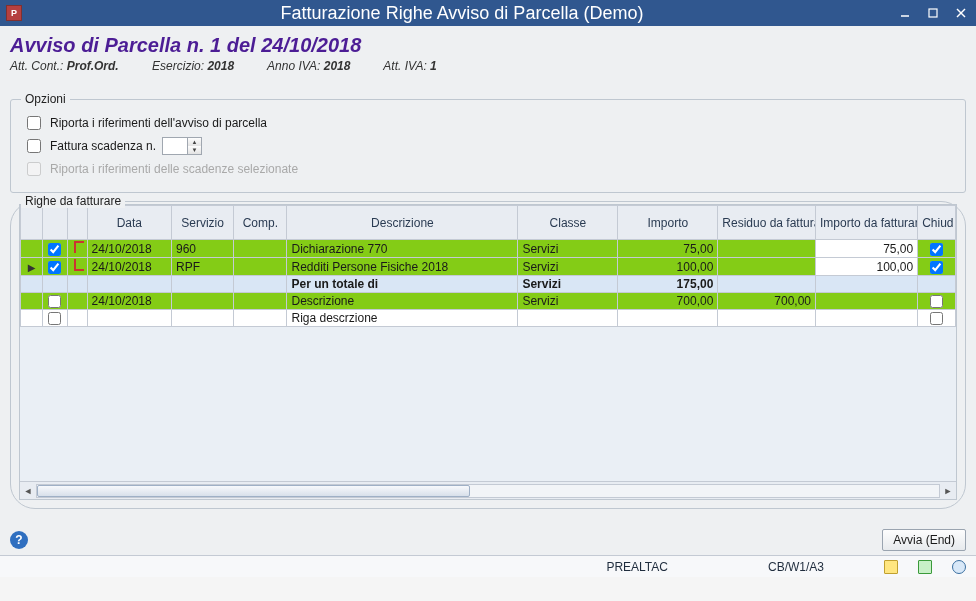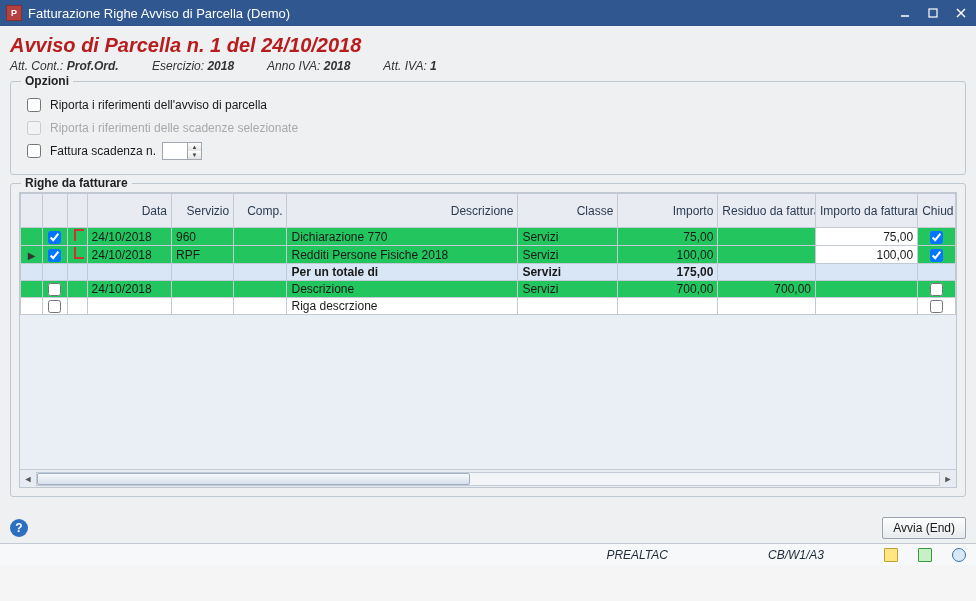--- a/index.html
+++ b/index.html
@@ -2,86 +2,86 @@
 <html><head>
 <meta charset="utf-8">
 <style>
   * { box-sizing: border-box; }
   html, body { margin: 0; padding: 0; font-family: "Segoe UI", Tahoma, Arial, sans-serif; font-size: 12px; color: #1a1a1a; }
   body { background: #f5f5f5; width: 976px; height: 601px; overflow: hidden; }
 
   
   .titlebar { background: #30578f; color: #fff; height: 26px; display: flex; align-items: center; padding: 0 6px; }
   .titlebar .app-icon { width: 16px; height: 16px; background: #b54040; border: 1px solid #803030; margin-right: 6px; display: inline-flex; align-items: center; justify-content: center; font-size: 9px; font-weight: bold; color: #fff; }
-  .titlebar-title { flex: 1; font-size: 13px; }
+  .titlebar-title { flex: 1; font-size: 18px; text-align: center; }
   .win-controls { display: flex; gap: 10px; }
   .win-btn { width: 18px; height: 18px; display: inline-flex; align-items: center; justify-content: center; color: #fff; cursor: default; }
   .win-btn svg { width: 12px; height: 12px; }
 
   
   .content { padding: 6px 10px 4px 10px; background: #eef0f2; }
 
-  .heading { font-size: 20px; font-weight: bold; font-style: italic; color: #b91c1c; margin: 2px 0 2px 0; }
-  .subhead { font-size: 12px; font-style: italic; color: #333; margin-bottom: 8px; }
+  .heading { font-size: 20px; font-weight: bold; font-style: italic; color: #4c1d95; margin: 2px 0 2px 0; }
+  .subhead { font-size: 12px; font-style: italic; color: #333; margin-bottom: 26px; }
   .subhead b { font-weight: bold; }
 
   
   .groupbox { border: 1px solid #bfc7d0; border-radius: 3px; padding: 10px 12px 10px 12px; margin-bottom: 8px; position: relative; background: #eef0f2; }
-  .groupbox > .legend { position: absolute; top: -8px; left: 10px; background: #eef0f2; padding: 0 4px; font-weight: bold; color: #222; }
+  .groupbox > .legend { position: absolute; top: -8px; left: 10px; background: #eef0f2; padding: 0 4px; font-weight: normal; color: #222; }
 
   .opt-row { display: flex; align-items: center; gap: 6px; margin: 3px 0; }
   .opt-row input[type=checkbox] { width: 14px; height: 14px; }
   .opt-disabled { color: #a9a9a9; }
   .spinner { width: 40px; height: 18px; border: 1px solid #a0a7b0; background: #fff; display: inline-flex; align-items: center; justify-content: flex-end; }
   .spinner .btns { width: 14px; height: 100%; border-left: 1px solid #a0a7b0; display: flex; flex-direction: column; }
   .spinner .btns div { flex: 1; display: flex; align-items: center; justify-content: center; font-size: 6px; color: #444; background: linear-gradient(#fdfdfd,#e3e3e3); }
 
   
   .table-area { height: 296px; display: flex; flex-direction: column; border: 1px solid #bfc7d0; background: #fff; }
   .grid { flex: 1; overflow: hidden; background: #eaeff5; }
   table { border-collapse: collapse; width: 100%; table-layout: fixed; }
   th, td { border: 1px solid #c4cad4; padding: 1px 4px; height: 17px; font-size: 12px; text-align: left; overflow: hidden; white-space: nowrap; }
-  thead th { background: #e8ecf2; color: #2a3b52; font-weight: normal; text-align: right; height: 34px; vertical-align: middle; }
+  thead th { background: #e8ecf2; color: #2a3b52; font-weight: normal; text-align: center; height: 34px; vertical-align: middle; }
   col.c-rowhdr { width: 20px; }
   col.c-chk { width: 22px; }
   col.c-tree { width: 18px; }
   col.c-data { width: 76px; }
   col.c-serv { width: 56px; }
   col.c-comp { width: 48px; }
   col.c-desc { width: 208px; }
   col.c-classe { width: 90px; }
   col.c-imp { width: 90px; }
   col.c-resid { width: 88px; }
   col.c-impfat { width: 92px; }
   col.c-chiu { width: 34px; }
   td.num { text-align: right; }
   td.rowhdr, th.rowhdr { background: #e8ecf2; text-align: center; padding: 0; }
   td.chk, th.chk { text-align: center; padding: 0; }
   td.chk input, th.chk input { width: 13px; height: 13px; margin: 0; vertical-align: middle; }
-  tr.sel td { background: #22c55e; }
+  tr.sel td { background: #84cc16; }
   tr.white td { background: #ffffff; }
   tr.total td { background: #d9e6f5; font-weight: bold; }
   .tree-mark { display:inline-block; width:10px; height:12px; border-left:2px solid #c33; border-top:0; border-bottom:2px solid #c33; margin-left:2px; }
   .tree-mark.first { border-bottom:0; border-top:2px solid #c33; }
   .row-pointer { font-size: 10px; color:#333; }
 
   .hscroll { height: 18px; background: #e8ecf2; border-top: 1px solid #c4cad4; display: flex; align-items: center; }
   .hscroll .arrow { width: 16px; text-align: center; color: #555; font-size: 9px; }
   .hscroll .track { flex:1; height: 14px; background: #f2f4f7; border: 1px solid #c4cad4; position: relative; }
   .hscroll .thumb { position:absolute; left:0; top:0; height:100%; width:48%; background: linear-gradient(#f7f9fc,#d8e0ea); border:1px solid #9fb0c6; border-radius:2px; }
 
   
   .footer { display: flex; align-items: center; padding: 8px 10px 4px 10px; background: #eef0f2; }
   .help-icon { width:18px; height:18px; border-radius:50%; background:#2f6fc0; color:#fff; display:inline-flex; align-items:center; justify-content:center; font-weight:bold; font-size:12px; }
   .footer-spacer { flex:1; }
   .btn { border:1px solid #9aa4b0; background:linear-gradient(#fdfdfd,#e7eaed); padding:3px 10px; border-radius:2px; margin-left:6px; cursor:default; }
 
   .statusbar { border-top:1px solid #c4cad4; background:#f7f8fa; height:22px; display:flex; align-items:center; padding:0 10px; gap:20px; }
   .statusbar .spacer { flex:1; }
-  .status-item { color:#1f2c3d; font-size:12px;font-style:italic; }
+  .status-item { color:#1f2c3d; font-size:12px; }
   .mini-icon { width:14px; height:14px; display:inline-block; border:1px solid #c0a030; background:#ffe680; border-radius:1px; }
   .mini-icon.ok { border-color:#3a9a3a; background:#c8f0c8; position:relative; }
   .mini-icon.info { border-color:#3a6fa0; background:#d8e8f8; border-radius:50%; }
 </style>
 </head>
 <body>
 
 <div class="titlebar">
   <span class="app-icon">P</span>
   <span class="titlebar-title">Fatturazione Righe Avviso di Parcella  (Demo)</span>
@@ -120,37 +120,37 @@
     <span>Att. IVA:</span>
     <b>1</b>
   </div>
 
   <div class="groupbox">
     <span class="legend">Opzioni</span>
     <div class="opt-row">
       <input type="checkbox" style="">
       <span>Riporta i riferimenti dell'avviso di parcella</span>
     </div>
-    <div class="opt-row opt-disabled">
-      <input type="checkbox" disabled="" style="">
-      <span>Riporta i riferimenti delle scadenze selezionate</span>
-    </div>
     <div class="opt-row">
       <input type="checkbox" style="">
       <span>Fattura scadenza n.</span>
       <span class="spinner">
           <span class="btns">
             <div>▲</div>
             <div>▼</div>
           </span>
         </span>
     </div>
-  </div>
-
-  <div class="groupbox" style="padding:8px 8px 8px 8px;">
+    <div class="opt-row opt-disabled">
+      <input type="checkbox" disabled="" style="">
+      <span>Riporta i riferimenti delle scadenze selezionate</span>
+    </div>
+  </div>
+
+  <div class="groupbox" style="padding:2px 8px 8px 8px;border-radius:25px;">
     <span class="legend">Righe da fatturare</span>
     <div class="table-area">
       <div class="grid">
         <table>
           <colgroup>
             <col class="c-rowhdr">
               <col class="c-chk">
               <col class="c-tree">
             <col class="c-data">
               <col class="c-serv">

